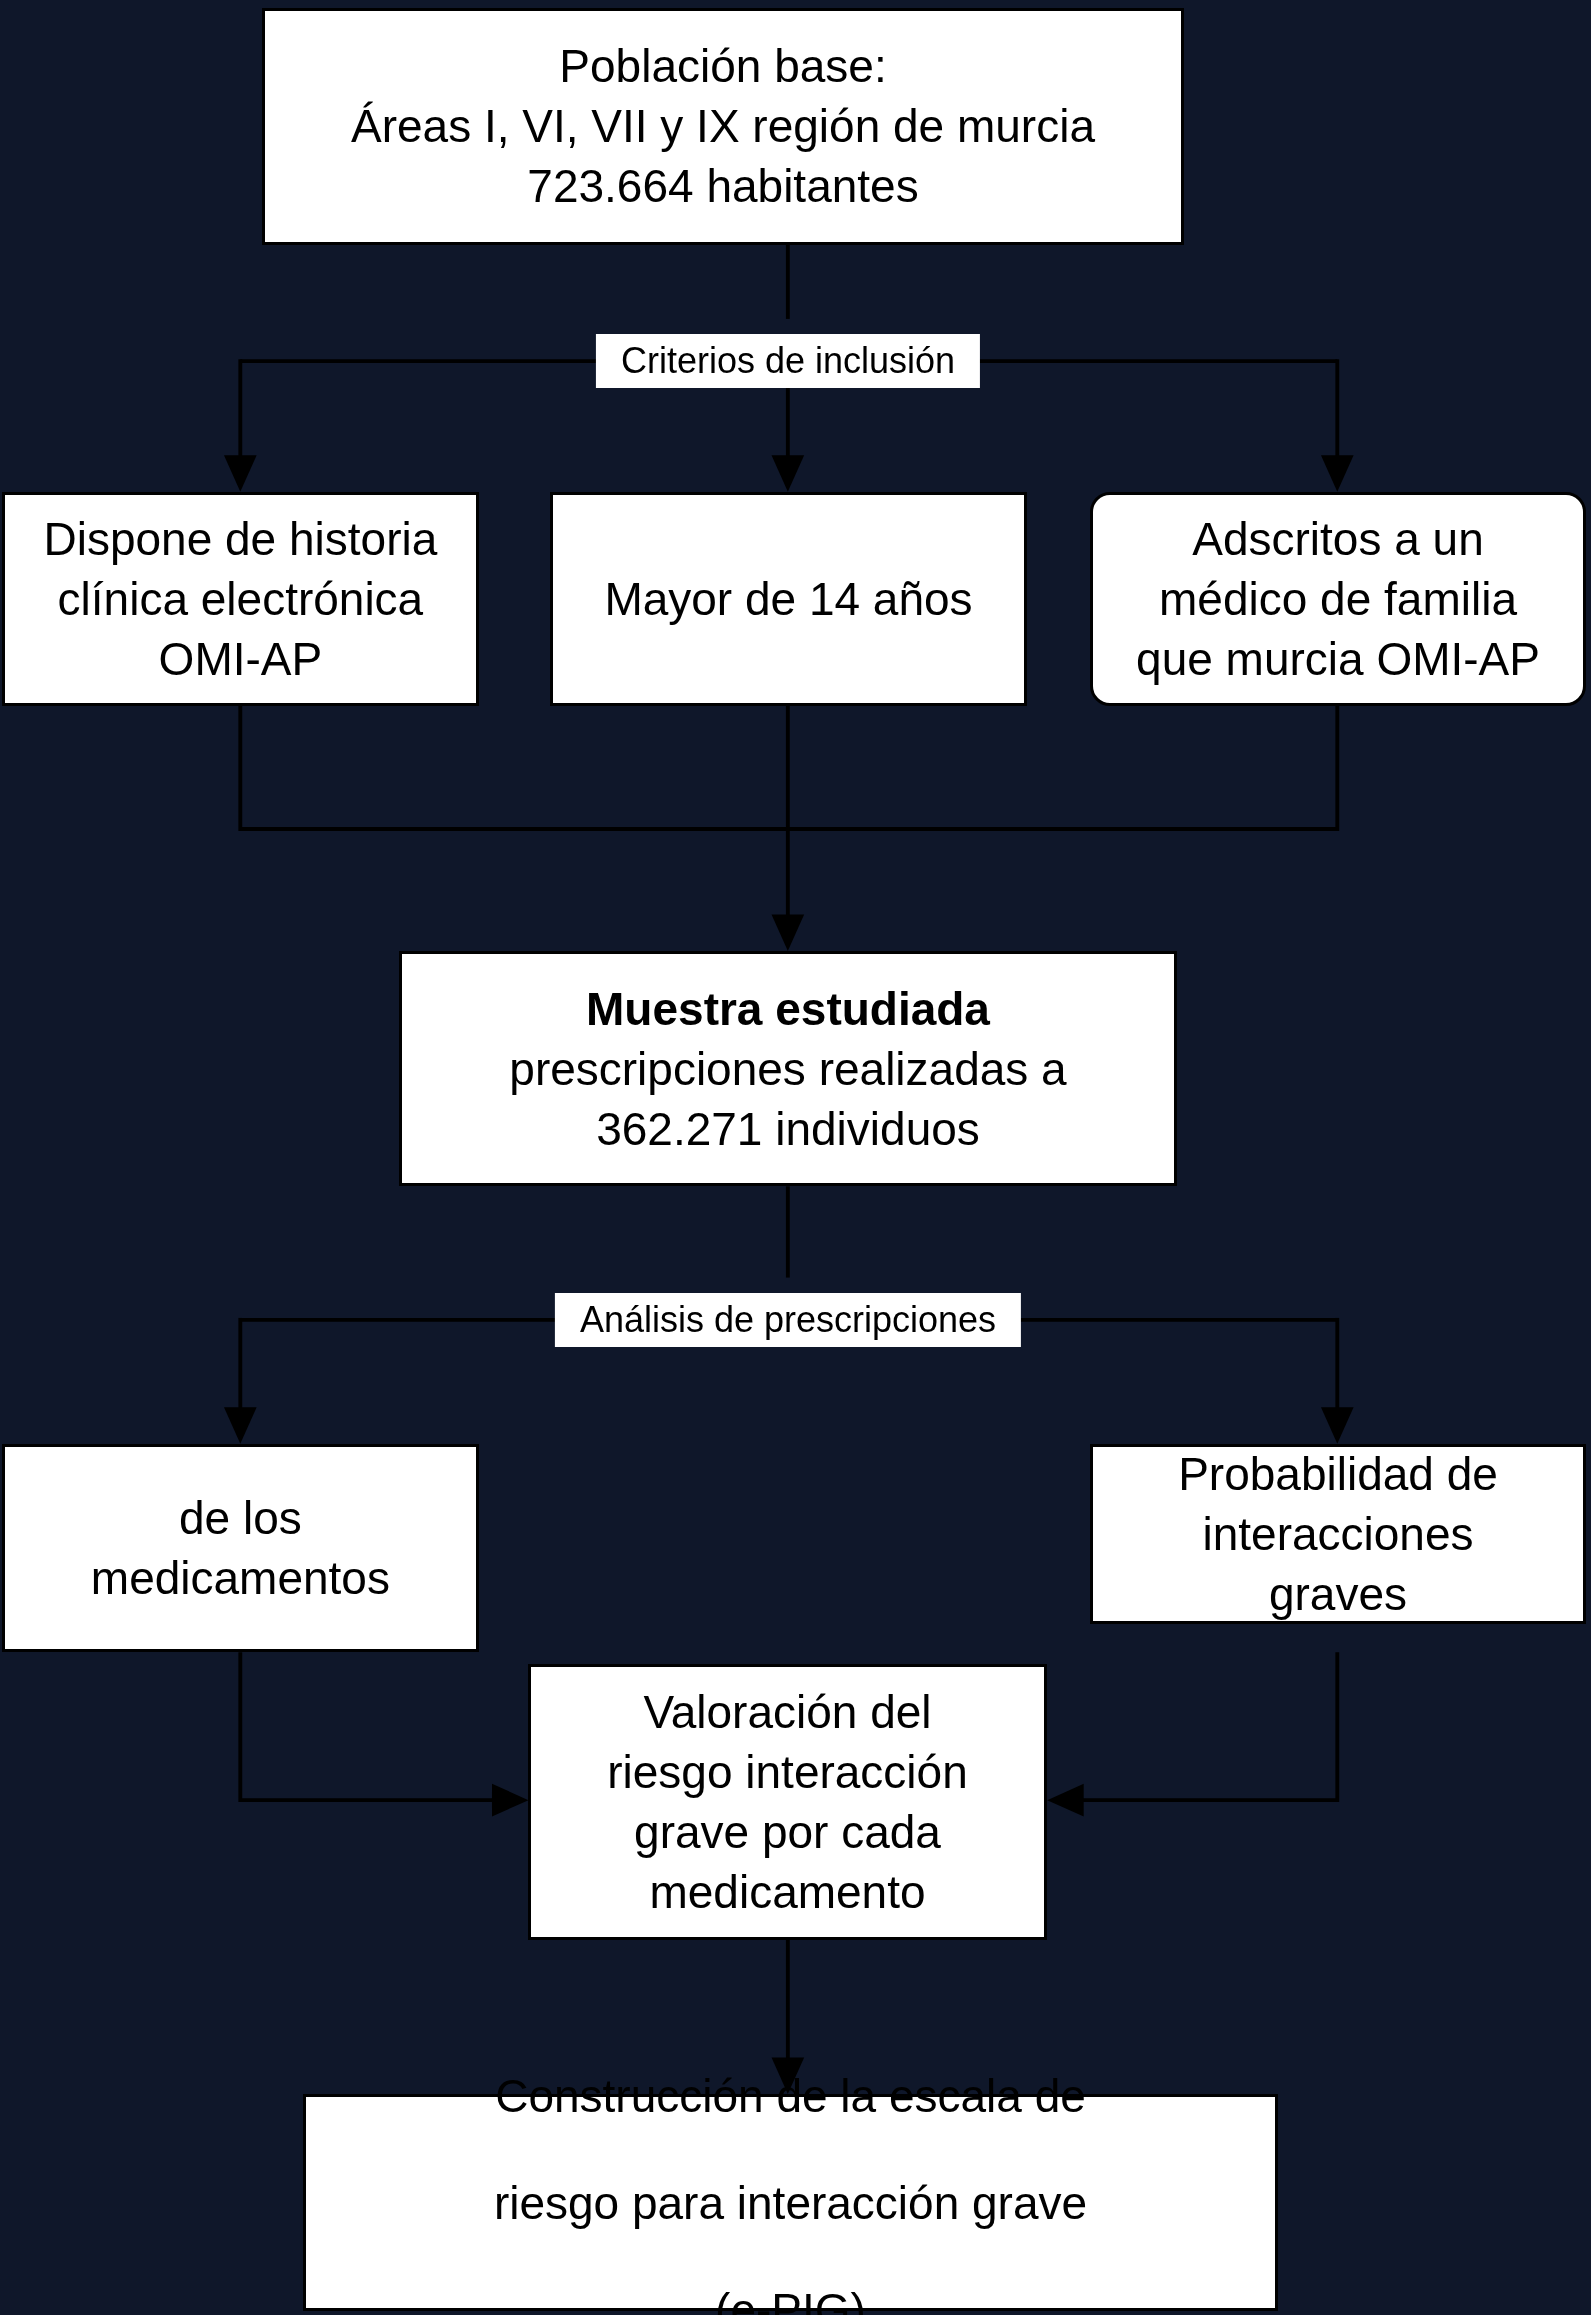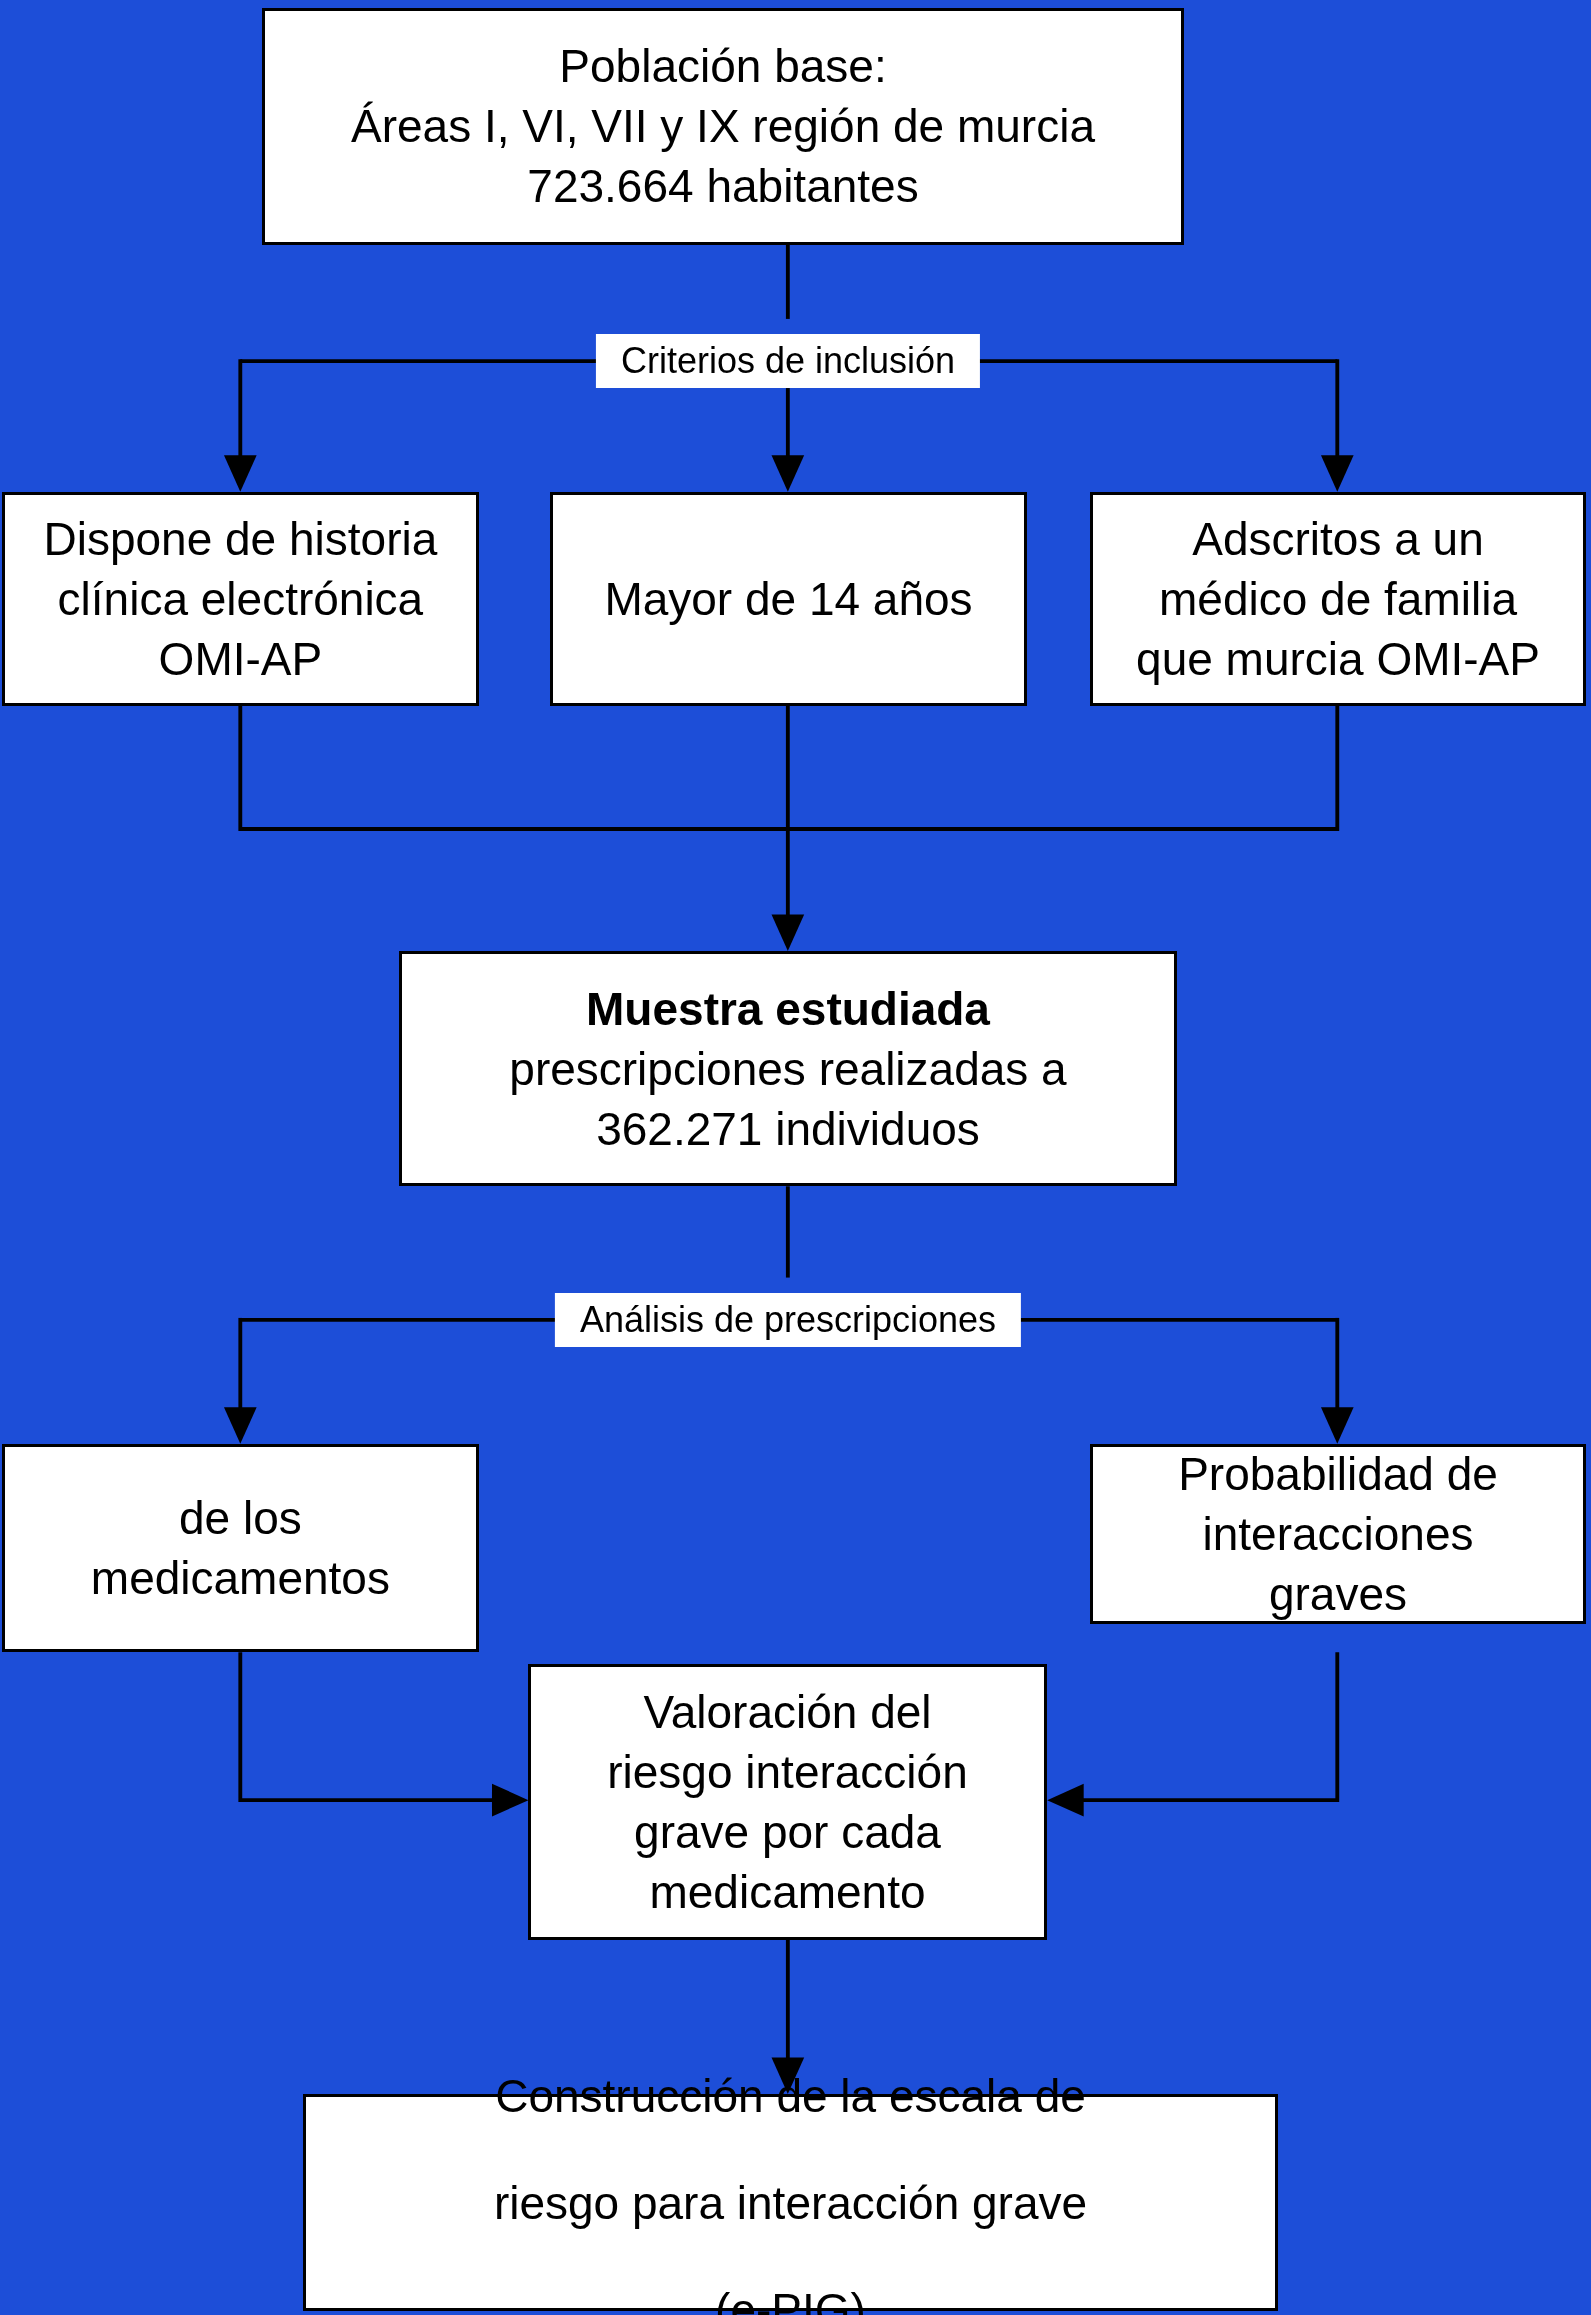--- a/index.html
+++ b/index.html
@@ -4,21 +4,21 @@
 <style>
   html, body {
     margin: 0;
     padding: 0;
     background: #ffffff;
   }
   .canvas {
     position: relative;
     width: 1592px;
     height: 2315px;
-    background: #1d4ed8;
+    background: #0f172a;
     font-family: "Liberation Sans", "DejaVu Sans", sans-serif;
     color: #000000;
   }
   .connectors {
     position: absolute;
     left: 0;
     top: 0;
     z-index: 0;
   }
   .connectors path.wire {
@@ -110,21 +110,21 @@
   <div class="node" style="left:1.9px; top:492px; width:477px; height:214px;">
     <div class="line">Dispone de historia</div>
     <div class="line">clínica electrónica</div>
     <div class="line">OMI-AP</div>
   </div>
 
   <div class="node" style="left:550px; top:492px; width:477px; height:214px;justify-content:center;">
     <div class="line">Mayor de 14 años</div>
   </div>
 
-  <div class="node" style="left:1090px; top:492px; width:496px; height:214px;">
+  <div class="node" style="left:1090px; top:492px; width:496px; height:214px;border-radius:20px;">
     <div class="line">Adscritos a un</div>
     <div class="line">médico de familia</div>
     <div class="line">que murcia OMI-AP</div>
   </div>
 
   <div class="node" style="left:399px; top:951px; width:778px; height:235px;">
     <div class="line bold">Muestra estudiada</div>
     <div class="line">prescripciones realizadas a</div>
     <div class="line">362.271 individuos</div>
   </div>

